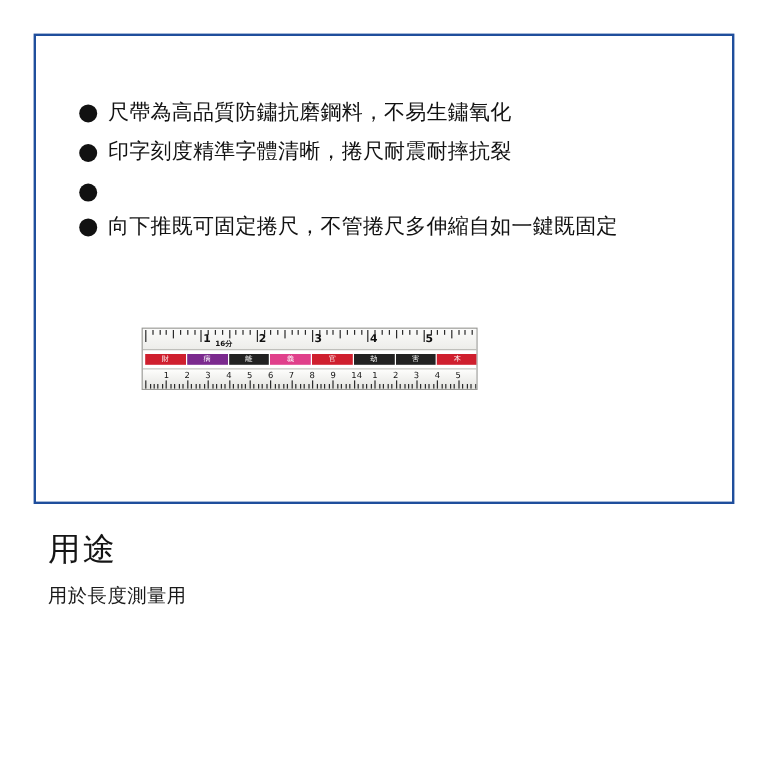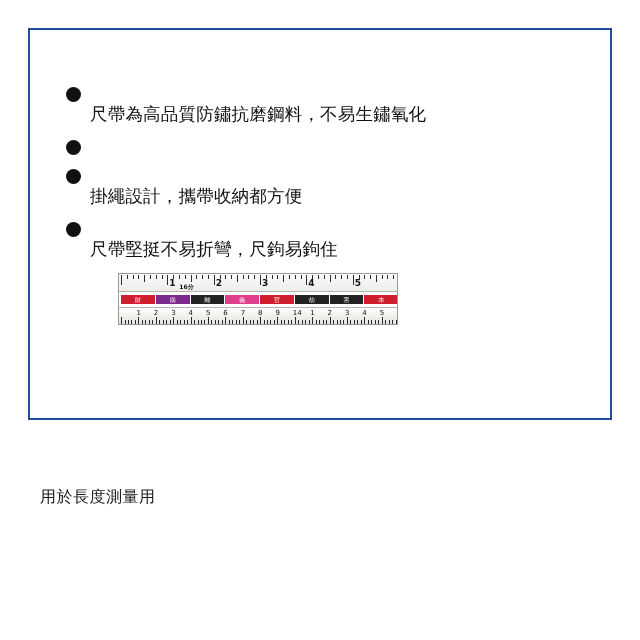--- a/index.html
+++ b/index.html
@@ -75,21 +75,20 @@
     flex: 0 0 auto;
     margin-top: 5px;
     margin-right: 9px;
   }
   .bullet-text {
     font-size: 17.5px;
     line-height: 24px;
     color: #121212;
     letter-spacing: 0.2px;
     white-space: nowrap;
-    margin-top: 20px;
   }
 
   
   .ruler-wrap {
     position: absolute;
     left: 88px;
     top: 243px;
     width: 280px;
     height: 52px;
   }
@@ -181,28 +180,28 @@
 
   <div class="feature-panel">
 
     <div class="bullet-list">
       <div class="bullet-row">
         <span class="bullet-dot"></span>
         <span class="bullet-text">尺帶為高品質防鏽抗磨鋼料，不易生鏽氧化</span>
       </div>
       <div class="bullet-row">
         <span class="bullet-dot"></span>
+        <span class="bullet-text">印字刻度精準字體清晰，捲尺耐震耐摔抗裂</span>
       </div>
       <div class="bullet-row">
         <span class="bullet-dot"></span>
-        <span class="bullet-text">掛繩設計，攜帶收納都方便</span>
       </div>
       <div class="bullet-row">
         <span class="bullet-dot"></span>
-        <span class="bullet-text">尺帶堅挺不易折彎，尺鉤易鉤住</span>
+        <span class="bullet-text">向下推既可固定捲尺，不管捲尺多伸縮自如一鍵既固定</span>
       </div>
     </div>
 
     <div class="ruler-wrap">
       <div class="ruler">
         <div class="top-band"></div>
         <div class="mid-band"></div>
         <div class="bot-band"></div>
         <div id="ruler-ticks">
             <div class="tick major" style="left: 2px; top: 1px;"></div>
@@ -366,15 +365,16 @@
             <div class="bot-num" style="left: 191.125px; top: 36px;">1</div>
             <div class="bot-num" style="left: 208.5px; top: 36px;">2</div>
             <div class="bot-num" style="left: 225.875px; top: 36px;">3</div>
             <div class="bot-num" style="left: 243.25px; top: 36px;">4</div>
             <div class="bot-num" style="left: 260.625px; top: 36px;">5</div>
           </div>
       </div>
     </div>
   </div>
 
+  <div class="usage-title">用途</div>
   <div class="usage-text">用於長度測量用</div>
 
 </div>
 
 </body></html>

